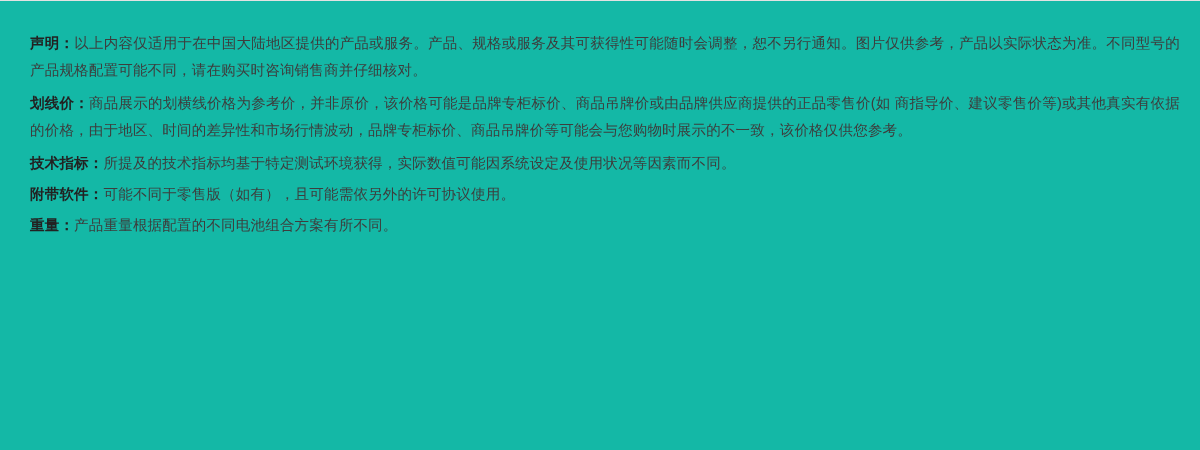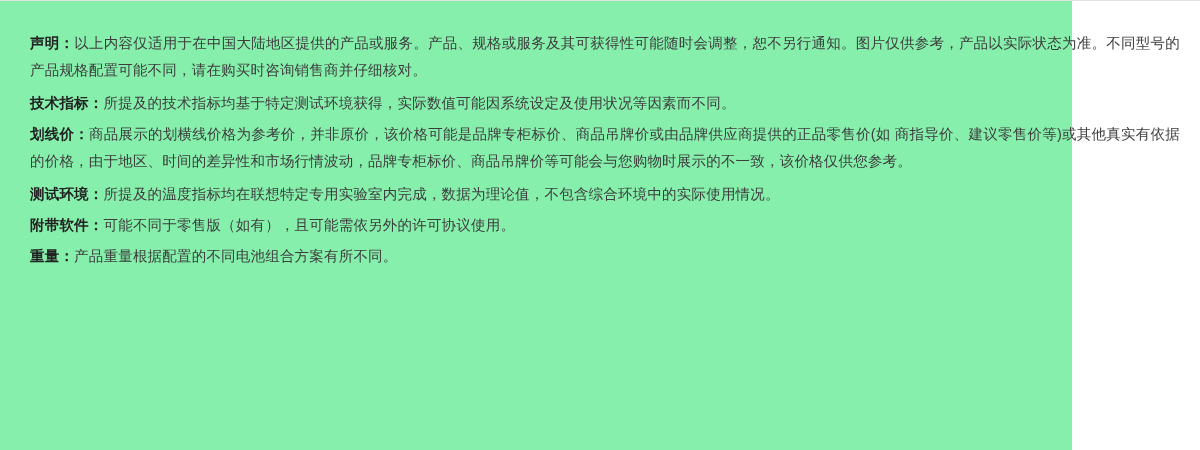--- a/index.html
+++ b/index.html
@@ -9,23 +9,23 @@
   body {
     width: 1200px;
     height: 450px;
     background: #ffffff;
     font-family: "Liberation Sans", sans-serif;
     color: #333333;
     overflow: hidden;
   }
   .page {
     position: relative;
-    width: 1072px;
+    width: 1200px;
     height: 450px;
-    background: #86efac;
+    background: #14b8a6;
     box-sizing: border-box;
     padding-left: 23px;
   }
   .top-rule {
     position: absolute;
     left: 0;
     top: 0;
     width: 1200px;
     height: 1px;
     background: #e2e2e2;
@@ -63,31 +63,28 @@
 
 <div class="page">
   <div class="top-rule"></div>
 
   <div class="disclaimer-block">
 
     <p class="para">
       <span class="lbl">声明：</span><span class="body-txt">以上内容仅适用于在中国大陆地区提供的产品或服务。产品、规格或服务及其可获得性可能随时会调整，恕不另行通知。图片仅供参考，产品以实际状态为准。不同型号的产品规格配置可能不同，请在购买时咨询销售商并仔细核对。</span>
     </p>
 
-    <p class="para para-tight">
-      <span class="lbl">技术指标：</span><span class="body-txt">所提及的技术指标均基于特定测试环境获得，实际数值可能因系统设定及使用状况等因素而不同。</span>
-    </p>
-
     <p class="para">
       <span class="lbl">划线价：</span><span class="body-txt">商品展示的划横线价格为参考价，并非原价，该价格可能是品牌专柜标价、商品吊牌价或由品牌供应商提供的正品零售价(如 商指导价、建议零售价等)或其他真实有依据的价格，由于地区、时间的差异性和市场行情波动，品牌专柜标价、商品吊牌价等可能会与您购物时展示的不一致，该价格仅供您参考。</span>
     </p>
 
     <p class="para para-tight">
-      <span class="lbl">测试环境：</span><span class="body-txt">所提及的温度指标均在联想特定专用实验室内完成，数据为理论值，不包含综合环境中的实际使用情况。</span>
+      <span class="lbl">技术指标：</span><span class="body-txt">所提及的技术指标均基于特定测试环境获得，实际数值可能因系统设定及使用状况等因素而不同。</span>
     </p>
+
 
 
 
     <p class="para para-tight">
       <span class="lbl">附带软件：</span><span class="body-txt">可能不同于零售版（如有），且可能需依另外的许可协议使用。</span>
     </p>
 
 
     <p class="para para-tight">
       <span class="lbl">重量：</span><span class="body-txt">产品重量根据配置的不同电池组合方案有所不同。</span>

